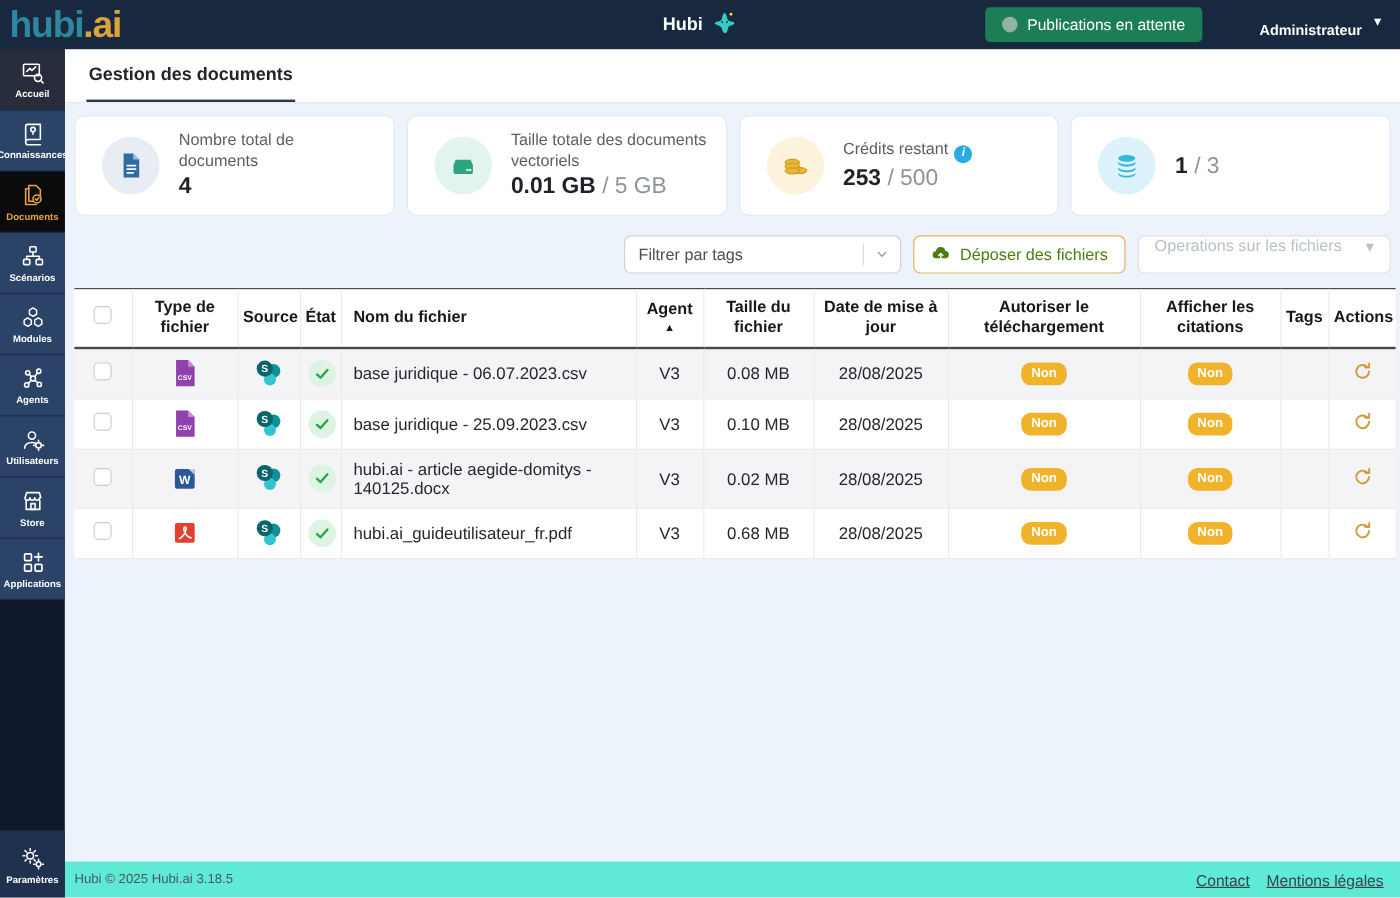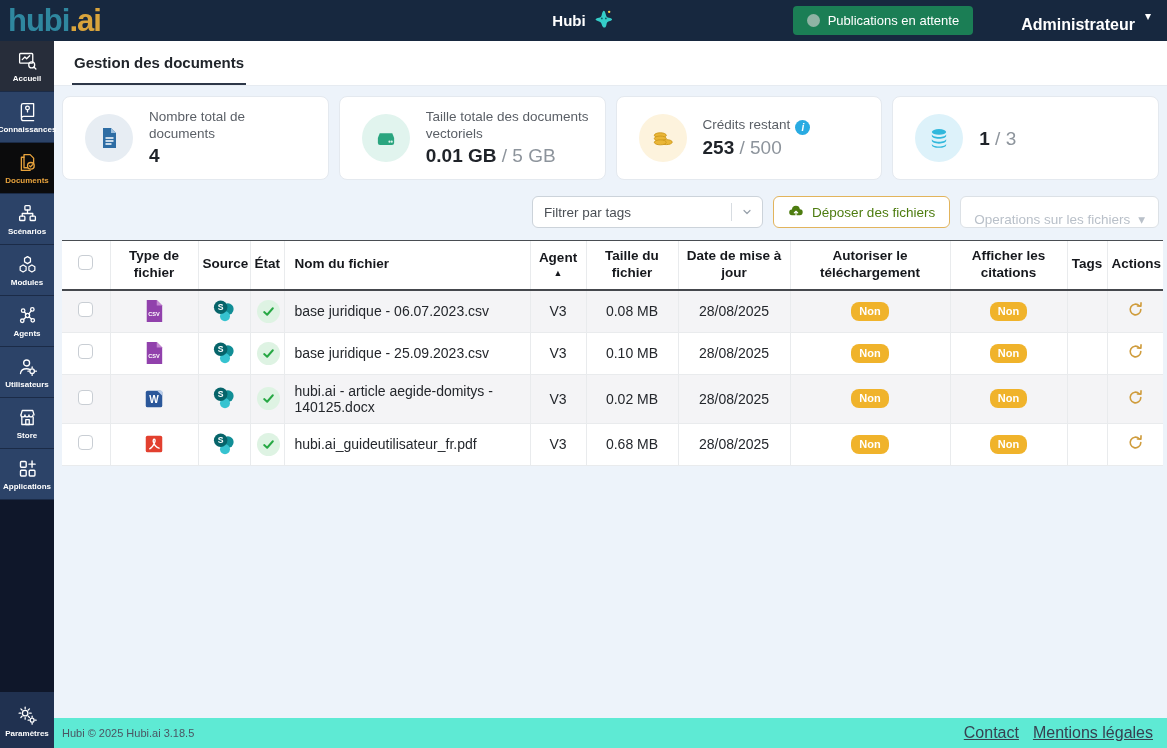--- a/index.html
+++ b/index.html
@@ -9,41 +9,41 @@
   
   .topbar { position:absolute; top:0; left:0; width:1167px; height:41px; background:#17283f; display:flex; align-items:center; z-index:5; }
   .logo { margin-left:8px; font-size:31px; font-weight:bold; letter-spacing:-1px; line-height:38px; }
   .logo .p1 { color:#2f879f; }
   .logo .p2 { color:#d9a43c; }
   .topbar-center { position:absolute; left:50%; transform:translateX(-50%); display:flex; align-items:center; gap:7px; color:#fff; font-size:15px; font-weight:bold; }
   .topbar-right { margin-left:auto; display:flex; align-items:center; gap:48px; padding-right:16px; }
   .pub-btn { display:flex; align-items:center; gap:8px; background:#1b7e55; border:none; color:#fff; font-family:inherit; font-size:13px; padding:7px 14px; border-radius:4px; cursor:pointer; }
   .pub-dot { width:13px; height:13px; border-radius:50%; background:#8fb3a4; }
   .admin { display:flex; align-items:flex-start; gap:10px; color:#fff; }
-  .admin .name { font-size:16px; font-weight:bold; margin-top:8px; }
+  .admin .name { font-size:12px; font-weight:bold; margin-top:8px; }
   .admin .caret { font-size:12px; line-height:12px; margin-top:2px; }
 
   
   .sidebar { position:absolute; top:41px; left:0; width:54px; height:707px; background:#0f172a; display:flex; flex-direction:column; z-index:4; }
   .side-item { width:54px; min-height:51px; padding:6px 1px 5px; display:flex; flex-direction:column; align-items:center; justify-content:center; background:#2c4368; border-bottom:1px solid #1b2b47; color:#fff; cursor:pointer; }
   .side-item .lbl { font-size:8px; font-weight:bold; margin-top:3px; white-space:nowrap; }
   .side-item svg { display:block; }
   .side-item.first { background:#272d3a; }
   .side-item.active { background:#0b0b0c; color:#e8a33d; }
   .side-item.bottom { margin-top:auto; background:#203150; border-bottom:none; min-height:56px; }
 
   
   .main { position:absolute; top:41px; left:54px; width:1113px; height:707px; display:flex; flex-direction:column; }
   .tabbar { height:45px; background:#fff; border-bottom:1px solid #e6ebf1; padding-left:18px; display:flex; align-items:stretch; }
   .tab { display:flex; align-items:center; font-size:15px; font-weight:bold; color:#21252b; border-bottom:2px solid #2d3748; padding:0 2px; cursor:pointer; }
   .content { flex:1; background:#edf3fa; padding:8px; overflow:hidden; }
   .footer { height:30px; background:#5eead4; display:flex; align-items:center; justify-content:space-between; padding:0 14px 0 8px; }
   .footer .copy { font-size:11px; color:#4b5563; }
   .footer .links { display:flex; gap:14px; }
-  .footer .links a { font-size:16px; color:#374151; text-decoration:underline; cursor:pointer; }
+  .footer .links a { font-size:13px; color:#374151; text-decoration:underline; cursor:pointer; }
 
   
   .cards { display:grid; grid-template-columns:repeat(4, 1fr); gap:10px; margin-top:2px; }
   .card { background:#fff; border:1px solid #e4e9ef; border-radius:8px; height:84px; display:flex; align-items:center; padding:0 14px 0 22px; }
   .card-icon { width:48px; height:48px; border-radius:50%; flex:0 0 48px; display:flex; align-items:center; justify-content:center; margin-right:16px; }
   .card-icon.blue   { background:#e7edf3; }
   .card-icon.green  { background:#e1f4ee; }
   .card-icon.yellow { background:#fdf3dd; }
   .card-icon.cyan   { background:#ddf2fa; }
   .card-title { font-size:13.5px; color:#5a5f66; line-height:1.25; }
@@ -51,21 +51,21 @@
   .card-value .suffix { color:#8d949c; font-weight:normal; }
   .info-dot { display:inline-flex; width:15px; height:15px; border-radius:50%; background:#29abe2; color:#fff; font-size:10px; font-weight:bold; align-items:center; justify-content:center; vertical-align:-2px; margin-left:5px; font-style:italic; }
 
   
   .filterbar { display:flex; justify-content:flex-end; align-items:center; gap:10px; margin-top:16px; margin-bottom:12px; }
   .tag-select { width:231px; height:32px; background:#fff; border:1px solid #ccd3da; border-radius:6px; display:flex; align-items:center; padding-left:11px; cursor:pointer; }
   .tag-select .ph { font-size:13.5px; color:#4a4f55; flex:1; }
   .tag-select .divider { width:1px; height:18px; background:#d7dce1; }
   .tag-select .chev { padding:0 9px; display:flex; align-items:center; }
   .btn-upload { height:32px; display:flex; align-items:center; gap:8px; background:#fff; border:1px solid #e2b45c; border-radius:6px; color:#4d7c0f; font-family:inherit; font-size:13.5px; padding:0 14px; cursor:pointer; }
-  .btn-ops { height:32px; display:flex; align-items:flex-end; gap:8px; background:#fff; border:1px solid #dce1e6; border-radius:6px; color:#b9c0c9; font-family:inherit; font-size:13.5px; padding:0 13px; cursor:default; }
+  .btn-ops { height:32px; display:flex; align-items:flex-start; gap:20px; background:#fff; border:1px solid #dce1e6; border-radius:6px; color:#b9c0c9; font-family:inherit; font-size:13.5px; padding:0 13px; cursor:default; }
 
   
   table { width:100%; border-collapse:collapse; table-layout:fixed; background:#fff; }
   thead th { font-size:13.5px; font-weight:bold; color:#16181d; text-align:center; vertical-align:middle; padding:7px 4px; border-top:1px solid #494d52; border-bottom:2px solid #45484d; line-height:1.25; height:48px; }
   th, td { border-left:1px solid #e9ebed; }
   th:first-child, td:first-child { border-left:none; }
   tbody td { font-size:14px; color:#24272c; text-align:center; vertical-align:middle; padding:8px 6px; border-bottom:1px solid #e9ebed; }
   tbody tr:nth-child(odd) { background:#f4f4f6; }
   td.name, th.name { text-align:left; padding-left:10px; }
   .sort-arrow { display:block; font-size:9px; margin-top:1px; }

